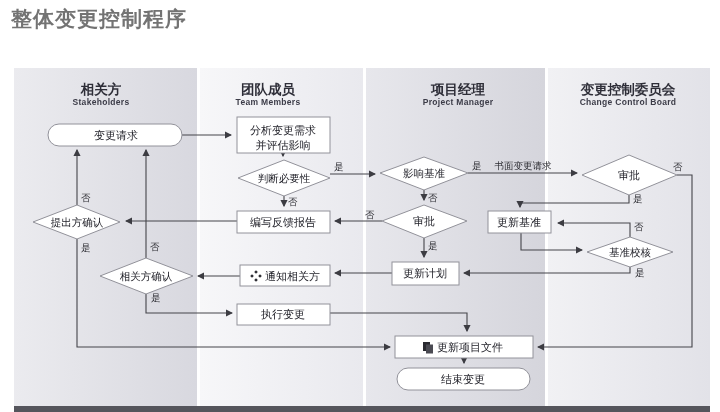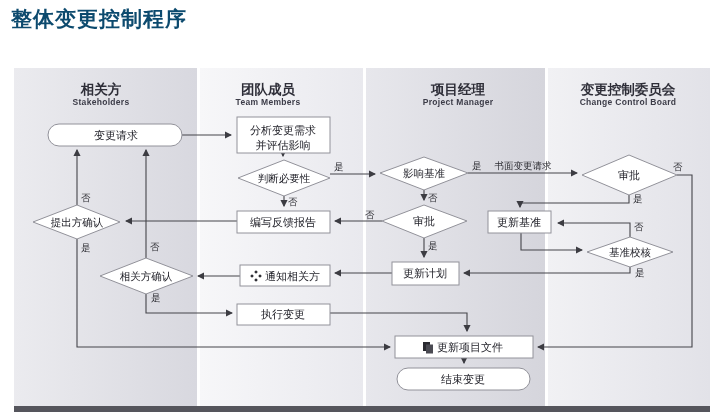--- a/index.html
+++ b/index.html
@@ -1,19 +1,19 @@
 <!DOCTYPE html>
 <html><head>
 <meta charset="utf-8">
 <style>
   html,body{margin:0;padding:0;background:#ffffff;}
   body{width:720px;height:412px;position:relative;overflow:hidden;
        font-family:"Liberation Sans","DejaVu Sans",sans-serif;}
   #page-title{position:absolute;left:11px;top:5px;font-size:21px;font-weight:bold;
-       color:#0c4a6e;letter-spacing:1px;}
+       color:#737373;letter-spacing:1px;}
   svg{position:absolute;left:0;top:0;}
   .lane-zh{font-size:13.5px;font-weight:bold;fill:#2e2e38;}
   .lane-en{font-size:8.5px;font-weight:bold;fill:#3c3c48;letter-spacing:.3px;}
   .shape{fill:#ffffff;stroke:#92929a;stroke-width:1;}
   .ntext{font-size:11px;fill:#1d1d25;}
   .dtext{font-size:10.5px;fill:#1d1d25;}
   .etext{font-size:9.5px;fill:#2c2c32;}
   .conn{fill:none;stroke:#44444a;stroke-width:1.1;}
 </style>
 </head>

